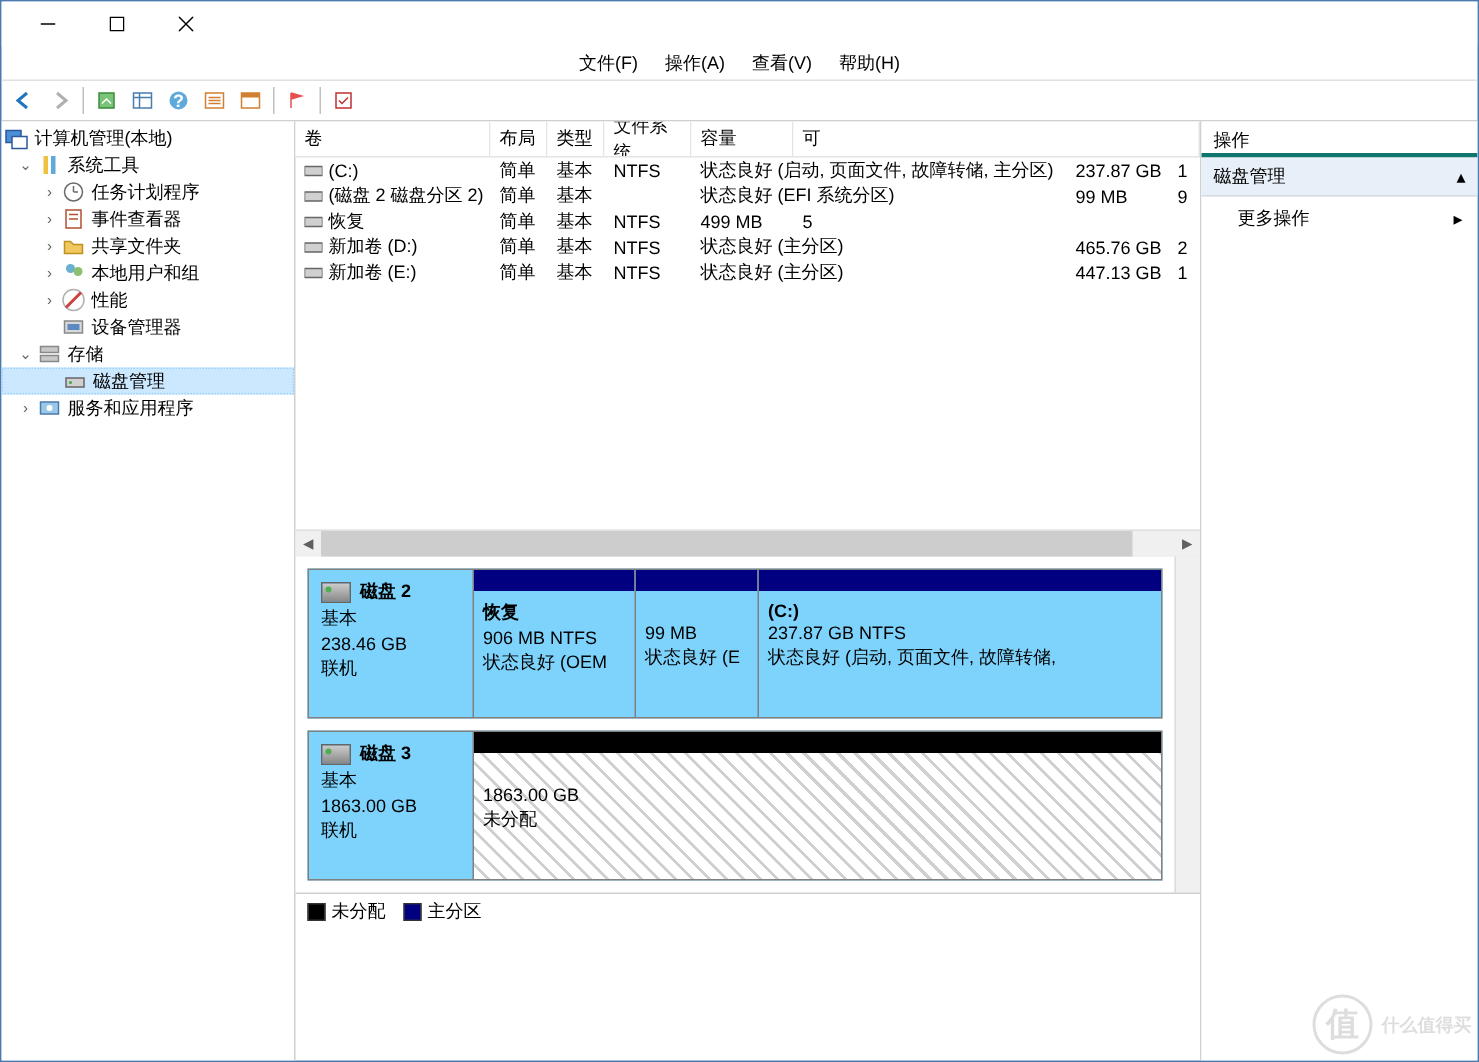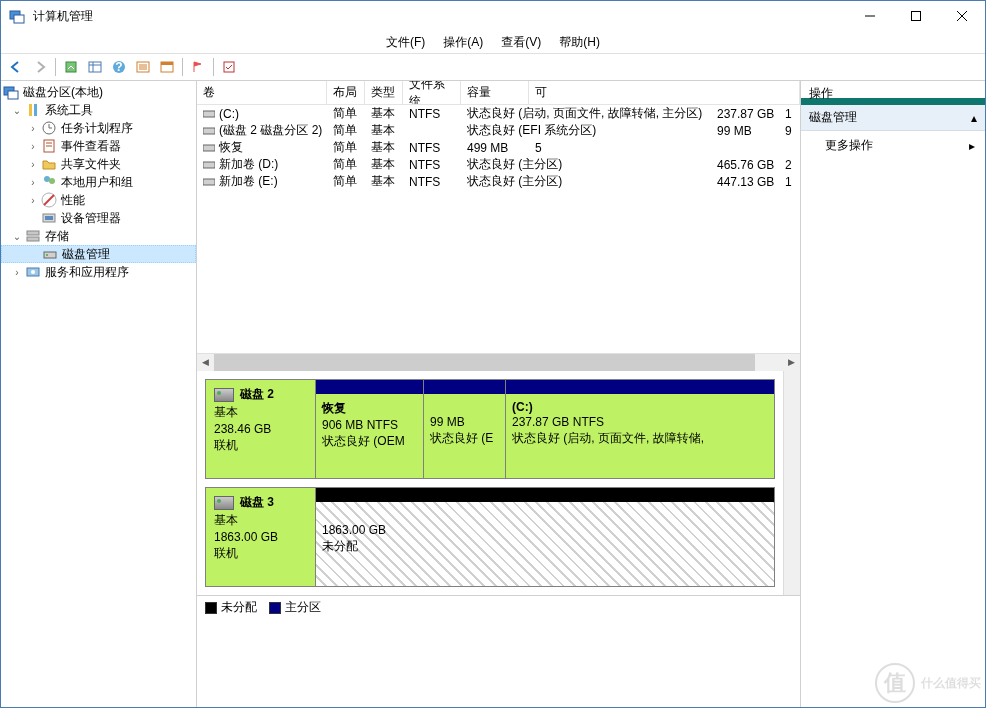--- a/index.html
+++ b/index.html
@@ -25,61 +25,52 @@
 .vol-header { display: flex; background: #fff; border-bottom: 1px solid #e4e4e4; height: 24px; }
 .vol-header-cell { border-right: 1px solid #e4e4e4; padding: 4px 6px; display: flex; align-items: center; color: #000; background: #fff; overflow: hidden; }
 .vol-body { flex: 1; overflow: auto; position: relative; }
 .vol-row { display: flex; height: 17px; align-items: center; }
 .vol-cell { padding: 0 6px; overflow: hidden; white-space: nowrap; display: flex; align-items: center; gap: 4px; }
 .vol-scroll { height: 17px; background: #f0f0f0; display: flex; align-items: center; border-top: 1px solid #e0e0e0; }
 .scroll-btn { width: 17px; height: 17px; display: flex; align-items: center; justify-content: center; background: #f0f0f0; border: none; font-size: 9px; color: #606060; }
 .scroll-track { flex: 1; height: 17px; background: #f0f0f0; position: relative; }
 .scroll-thumb { position: absolute; left: 0; top: 0; right: 0; height: 17px; background: #cdcdcd; }
 .disk-layout { flex: 1; overflow: auto; background: #fff; padding: 8px; display: flex; flex-direction: column; gap: 8px; }
-.disk-block { border: 1px solid #808080; display: flex; height: 100px; background: #bef264; }
+.disk-block { border: 1px solid #808080; display: flex; height: 100px; background: #7dd3fc; }
 .disk-info { width: 110px; border-right: 1px solid #808080; padding: 6px 8px; display: flex; flex-direction: column; gap: 1px; }
 .disk-info-row { display: flex; align-items: center; gap: 6px; }
 .disk-info-icon { width: 20px; height: 14px; background: linear-gradient(#ccc,#888); border: 1px solid #666; position: relative; }
 .disk-info-icon::after { content:""; position:absolute; left:2px; top:2px; width:4px; height:4px; background:#4caf50; border-radius:50%; }
 .disk-info b { font-weight: bold; }
 .disk-parts { flex: 1; display: flex; }
 .part { border-right: 1px solid #808080; display: flex; flex-direction: column; overflow: hidden; }
 .part:last-child { border-right: none; }
 .part-header { height: 14px; background: #000080; }
 .part-header.unalloc { background: #000; }
 .part-body { flex: 1; padding: 6px 6px; display: flex; flex-direction: column; gap: 1px; font-size: 12px; overflow: hidden; white-space: nowrap; }
 .part-body.hatched { background: repeating-linear-gradient(45deg, #fff, #fff 6px, #d0d0d0 6px, #d0d0d0 8px); }
 .part-name { font-weight: bold; }
 .legend-bar { display: flex; align-items: center; gap: 12px; padding: 4px 8px; border-top: 1px solid #d0d0d0; height: 24px; }
 .legend-item { display: flex; align-items: center; gap: 4px; }
 .legend-sw { width: 12px; height: 12px; border: 1px solid #333; }
 .right-panel { width: 184px; background: #fff; display: flex; flex-direction: column; }
-.right-header { height: 24px; border-bottom: 7px solid #0f766e; padding: 4px 8px; font-weight: normal; }
+.right-header { height: 24px; border-bottom: 3px solid #0f766e; padding: 4px 8px; font-weight: normal; }
 .right-section { background: #e7eff8; padding: 4px 8px; display: flex; align-items: center; justify-content: space-between; border-bottom: 1px solid #d5dce5; }
 .right-action { padding: 6px 10px 6px 24px; cursor: default; display: flex; align-items: center; justify-content: space-between; gap: 40px; }
 .vscroll { width: 17px; background: #f0f0f0; border-left: 1px solid #dcdcdc; }
 .disk-wrap { display:flex; }
 .disk-layout-inner { flex:1; }
 svg { display:block; }
 .watermark { position: absolute; right: 4px; bottom: 4px; opacity: 0.13; font-size: 24px; font-weight: bold; display:flex; align-items:center; gap:6px; color:#000; pointer-events:none; }
 .watermark .wm-circ { width:40px; height:40px; border:2px solid #000; border-radius:50%; display:flex; align-items:center; justify-content:center; font-size:22px; }
 </style>
 </head>
 <body>
 
 <div class="title-bar">
-  <div class="title">
-    <span class="tree-icon">
-      <svg width="16" height="16">
-          <rect x="1" y="3" width="10" height="8" fill="#4a90d9" stroke="#2a5a99"></rect>
-          <rect x="5" y="7" width="10" height="8" fill="#fff" stroke="#2a5a99"></rect>
-        </svg>
-    </span>
-    <span class="title-text">计算机管理</span>
-  </div>
   <div class="win-btn">
       <svg width="10" height="10">
         <line x1="0" y1="5" x2="10" y2="5" stroke="#000"></line>
       </svg>
     </div>
   <div class="win-btn">
       <svg width="10" height="10">
         <rect x="0.5" y="0.5" width="9" height="9" fill="none" stroke="#000"></rect>
       </svg>
     </div>
@@ -161,21 +152,21 @@
 <div class="main-area">
 
   <div class="tree-panel">
     <div class="tree-row">
       <span class="tree-icon">
           <svg width="16" height="16">
             <rect x="1" y="3" width="10" height="8" fill="#4a90d9" stroke="#2a5a99"></rect>
             <rect x="5" y="7" width="10" height="8" fill="#fff" stroke="#2a5a99"></rect>
           </svg>
         </span>
-      <span class="tree-label">磁盘分区(本地)</span>
+      <span class="tree-label">计算机管理(本地)</span>
     </div>
     <div class="tree-row" style="padding-left:8px">
       <span class="tree-toggle">⌄</span>
       <span class="tree-icon">
           <svg width="16" height="16">
             <rect x="4" y="2" width="3" height="12" fill="#f0c040"></rect>
             <rect x="9" y="2" width="3" height="12" fill="#5faadb"></rect>
           </svg>
         </span>
       <span class="tree-label">系统工具</span>

